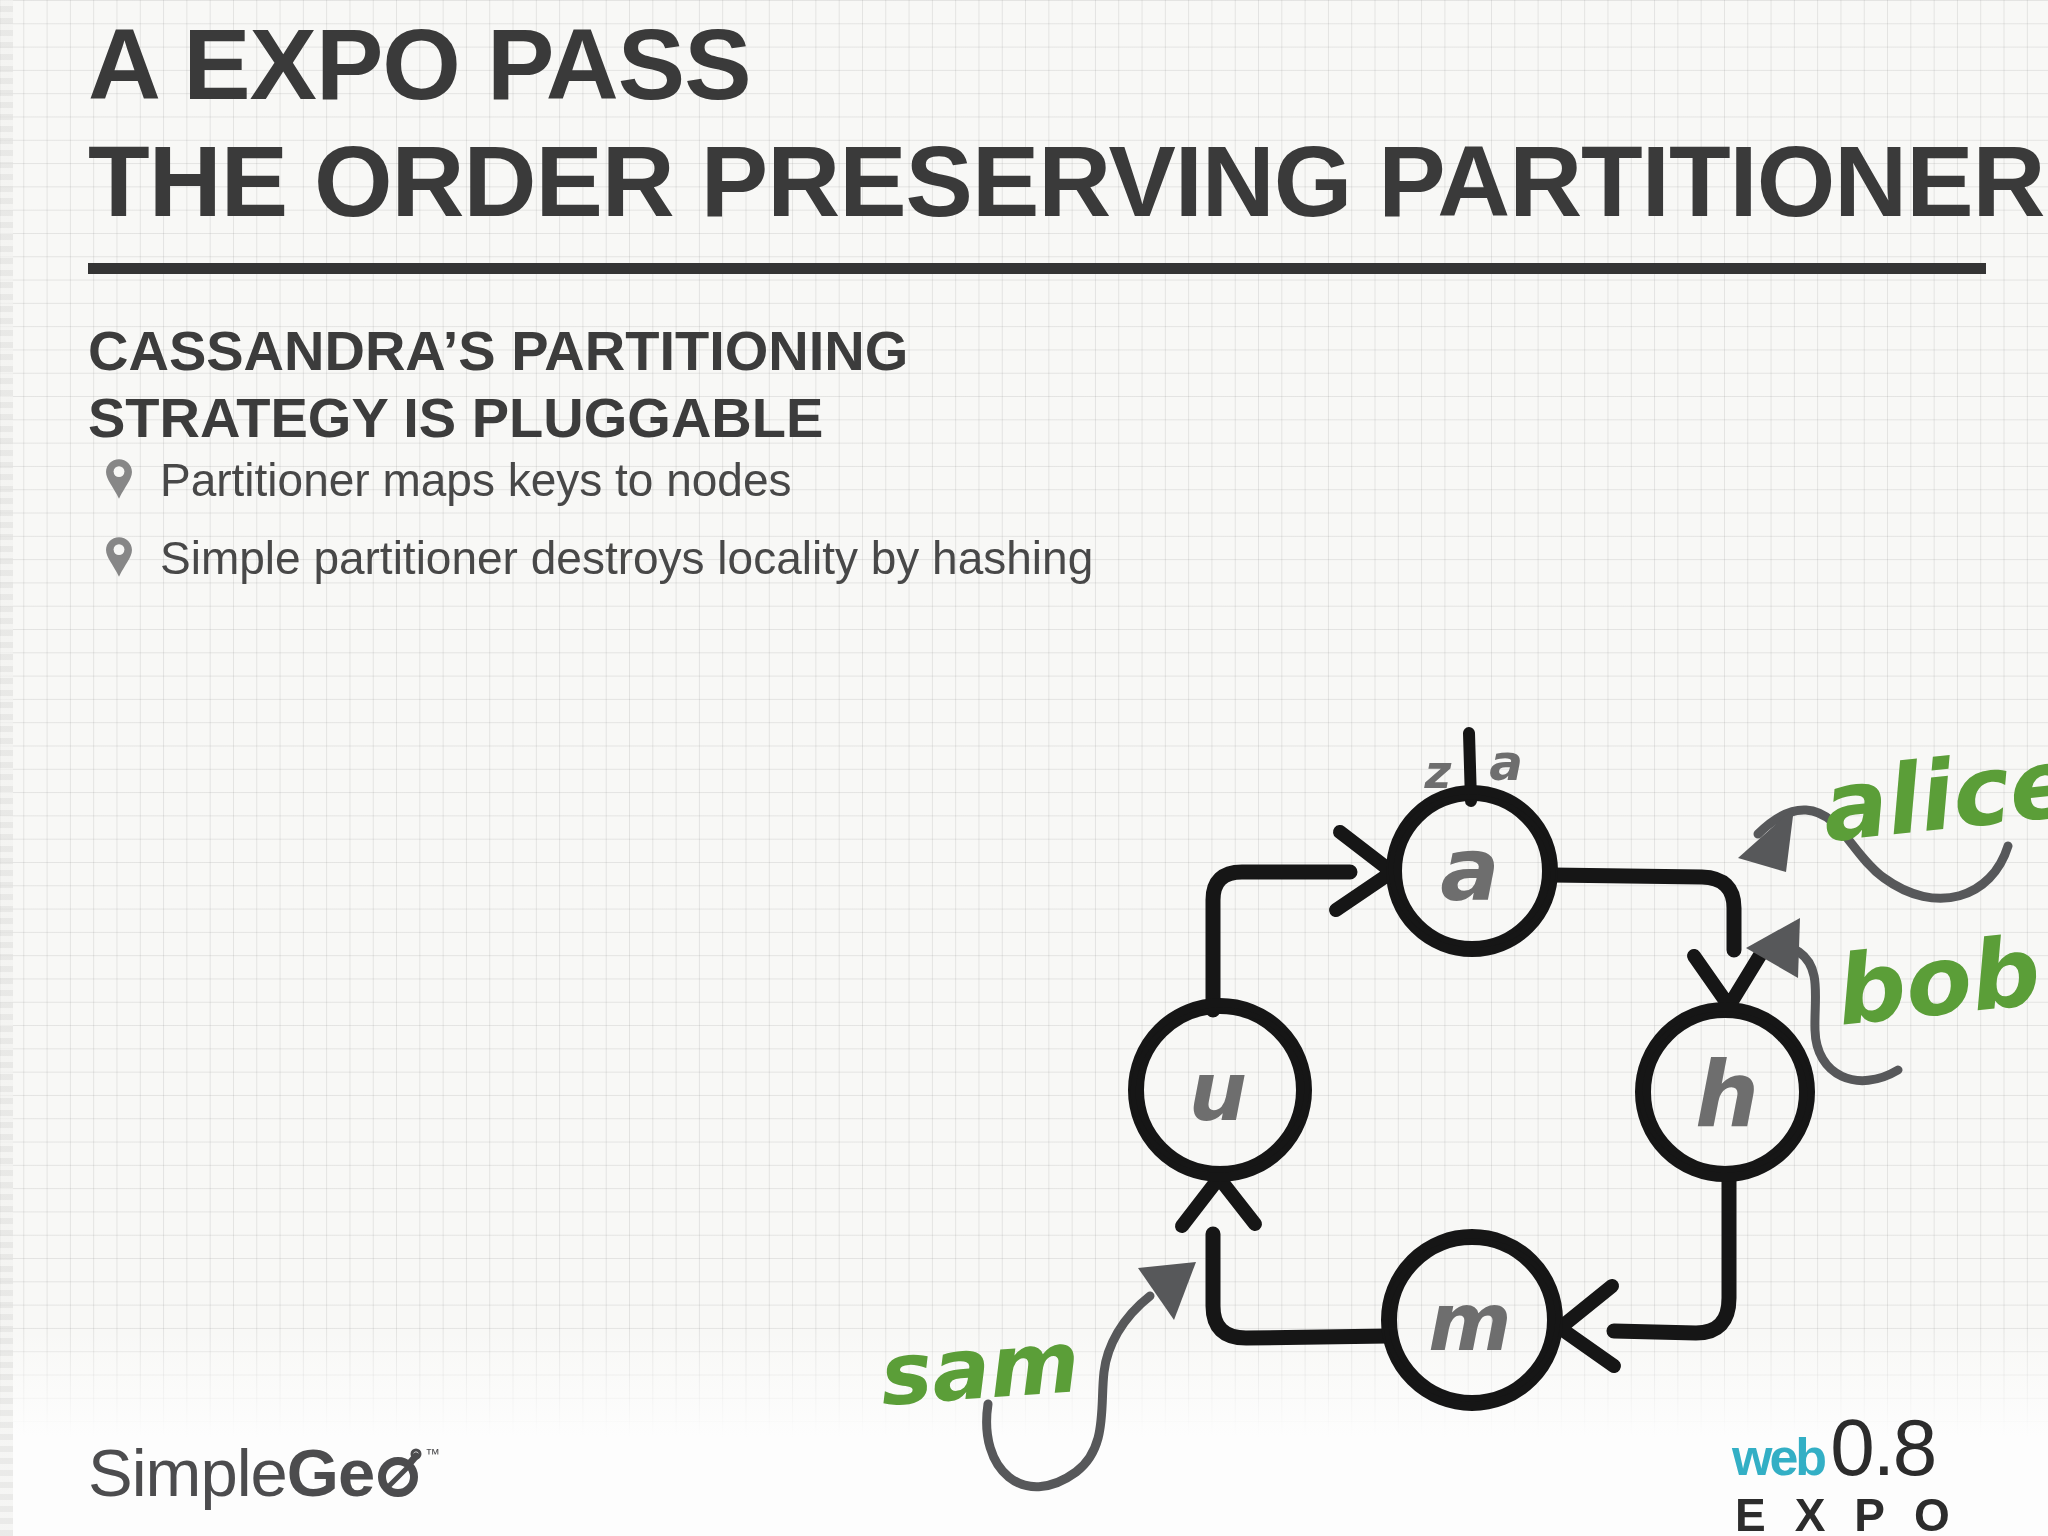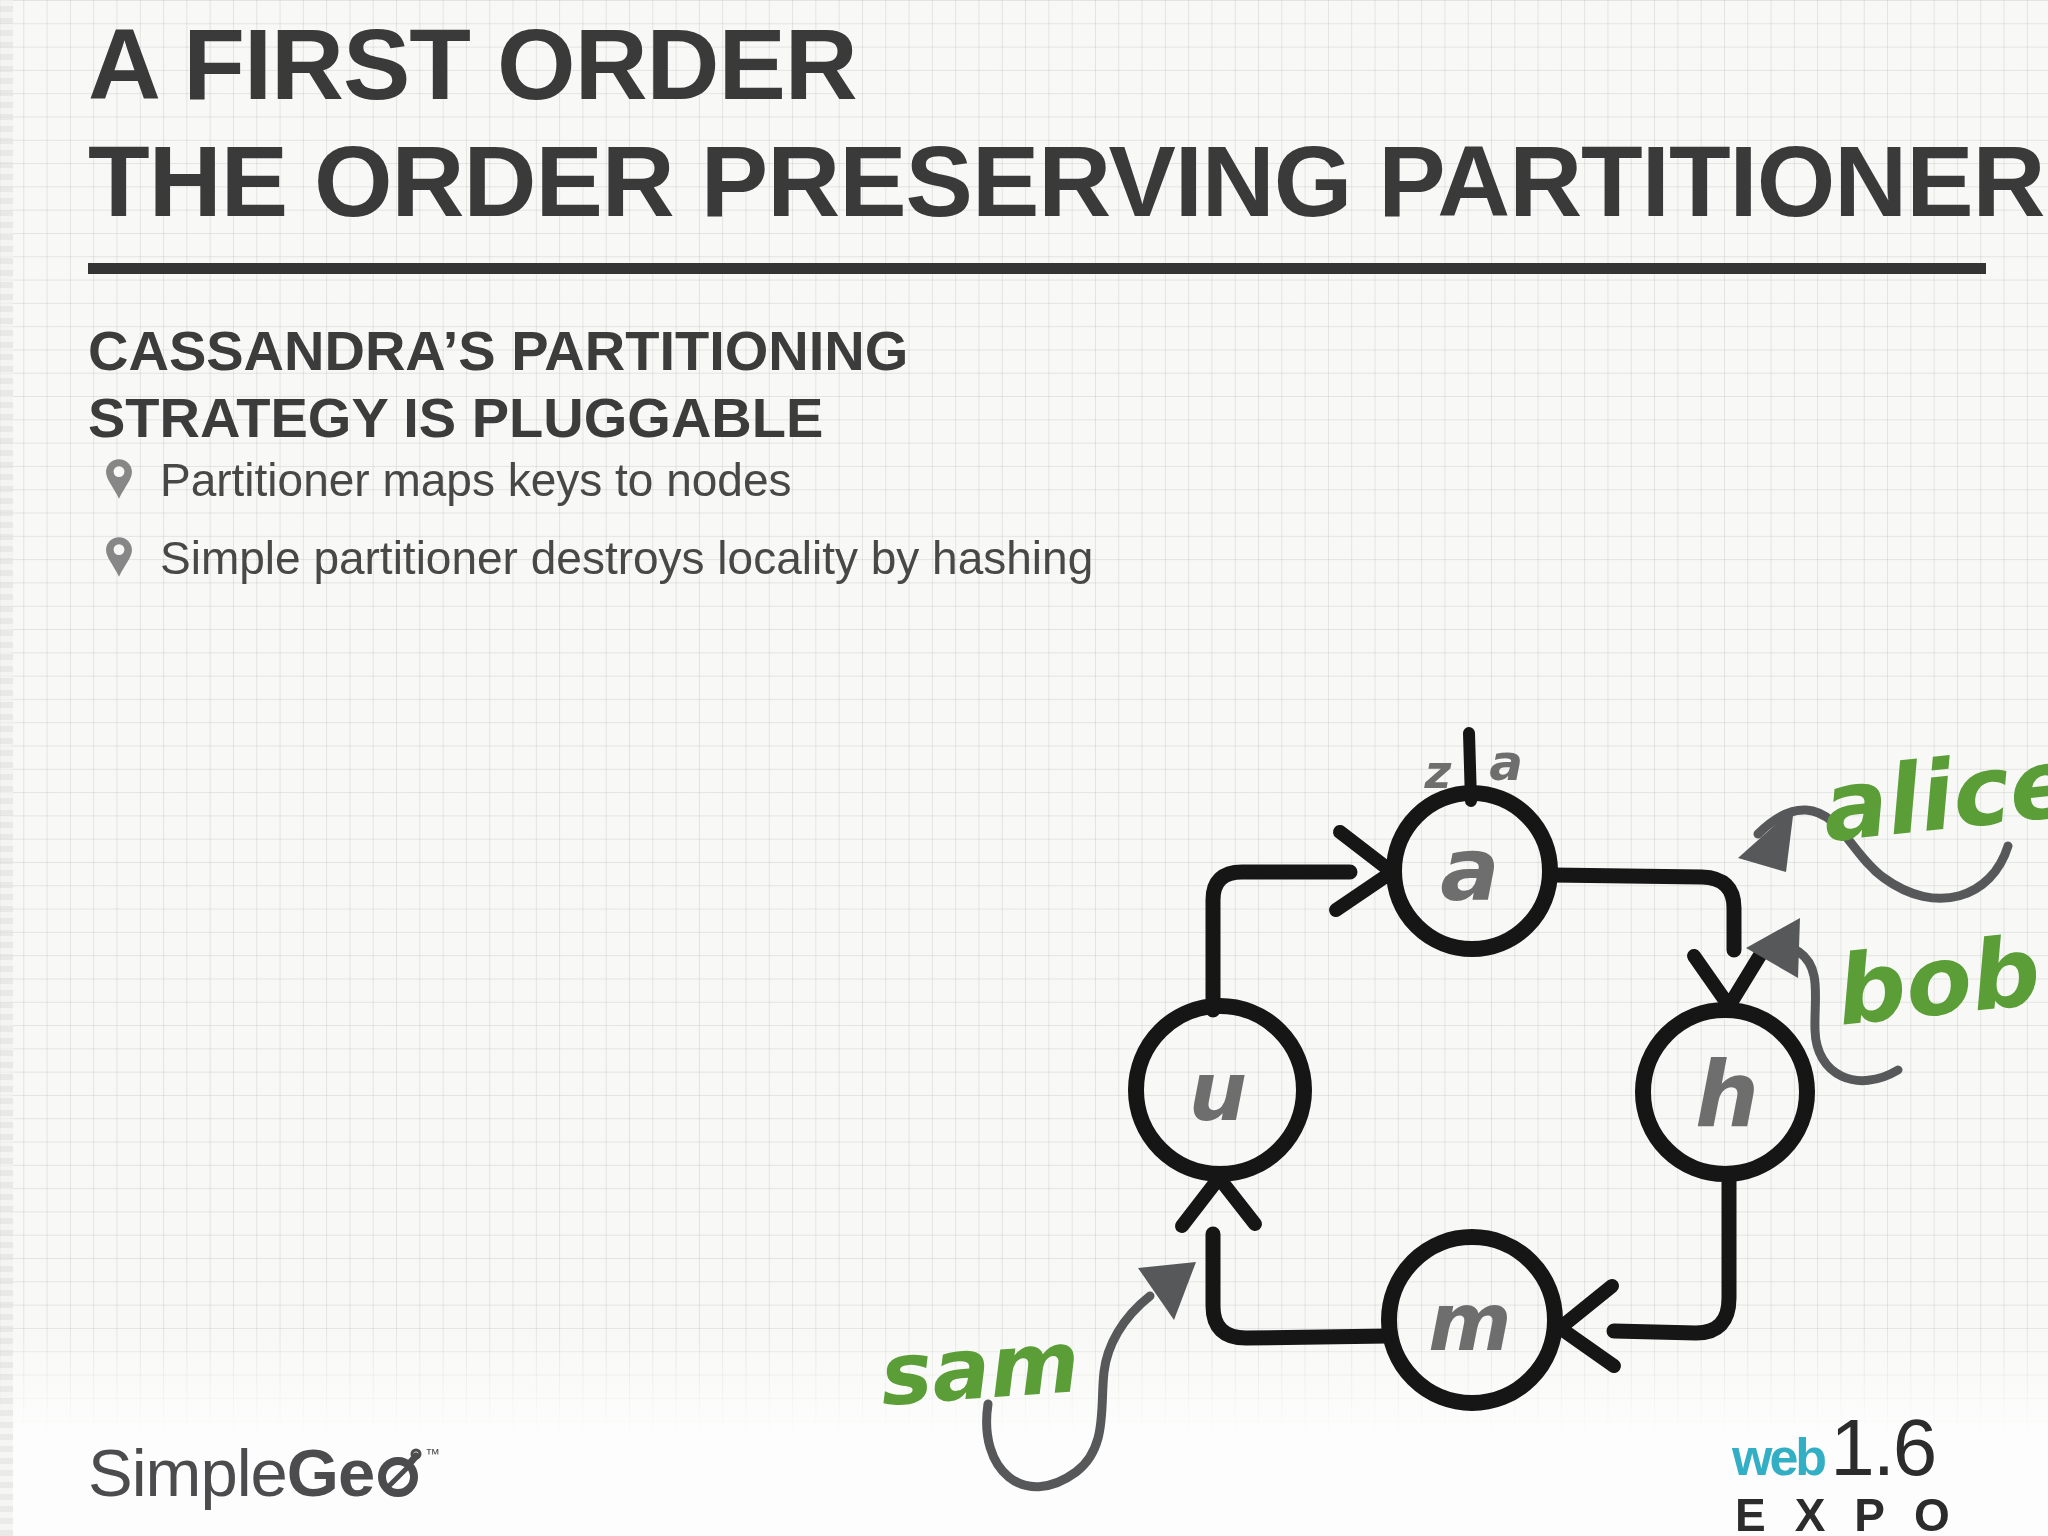--- a/index.html
+++ b/index.html
@@ -55,21 +55,21 @@
 </head>
 <body>
 
 <div class="slide">
 
   <div class="bottom-fade"></div>
   <div class="edge-serration"></div>
 
   <div class="content">
     <div class="title">
-      <div>A FIRST ORDER</div>
+      <div>A EXPO PASS</div>
       <div>THE ORDER PRESERVING PARTITIONER</div>
     </div>
 
     <div class="rule"></div>
 
     <div class="subtitle">
       <div>CASSANDRA’S PARTITIONING</div>
       <div>STRATEGY IS PLUGGABLE</div>
     </div>
 
@@ -155,18 +155,18 @@
       <line x1="35" y1="20" x2="41" y2="13" stroke="#4c4c4e" stroke-width="7" stroke-linecap="round"></line>
       <circle cx="41" cy="11" r="4" fill="none" stroke="#4c4c4e" stroke-width="3"></circle>
       <line x1="15" y1="42" x2="31" y2="26" stroke="#4c4c4e" stroke-width="5" stroke-linecap="round"></line>
     </svg>
       <span class="sg-tm">™</span>
   </div>
 
   <div class="logo-web20">
     <div class="row1">
       <span class="w20-web" style="color:#33afc5;">web</span>
-      <span class="w20-num" style="color:#2c2c2c;">1.6</span>
+      <span class="w20-num" style="color:#2c2c2c;">0.8</span>
     </div>
     <div class="w20-expo" style="color:#2c2c2c;">EXPO</div>
   </div>
 
 </div>
 
 </body></html>

